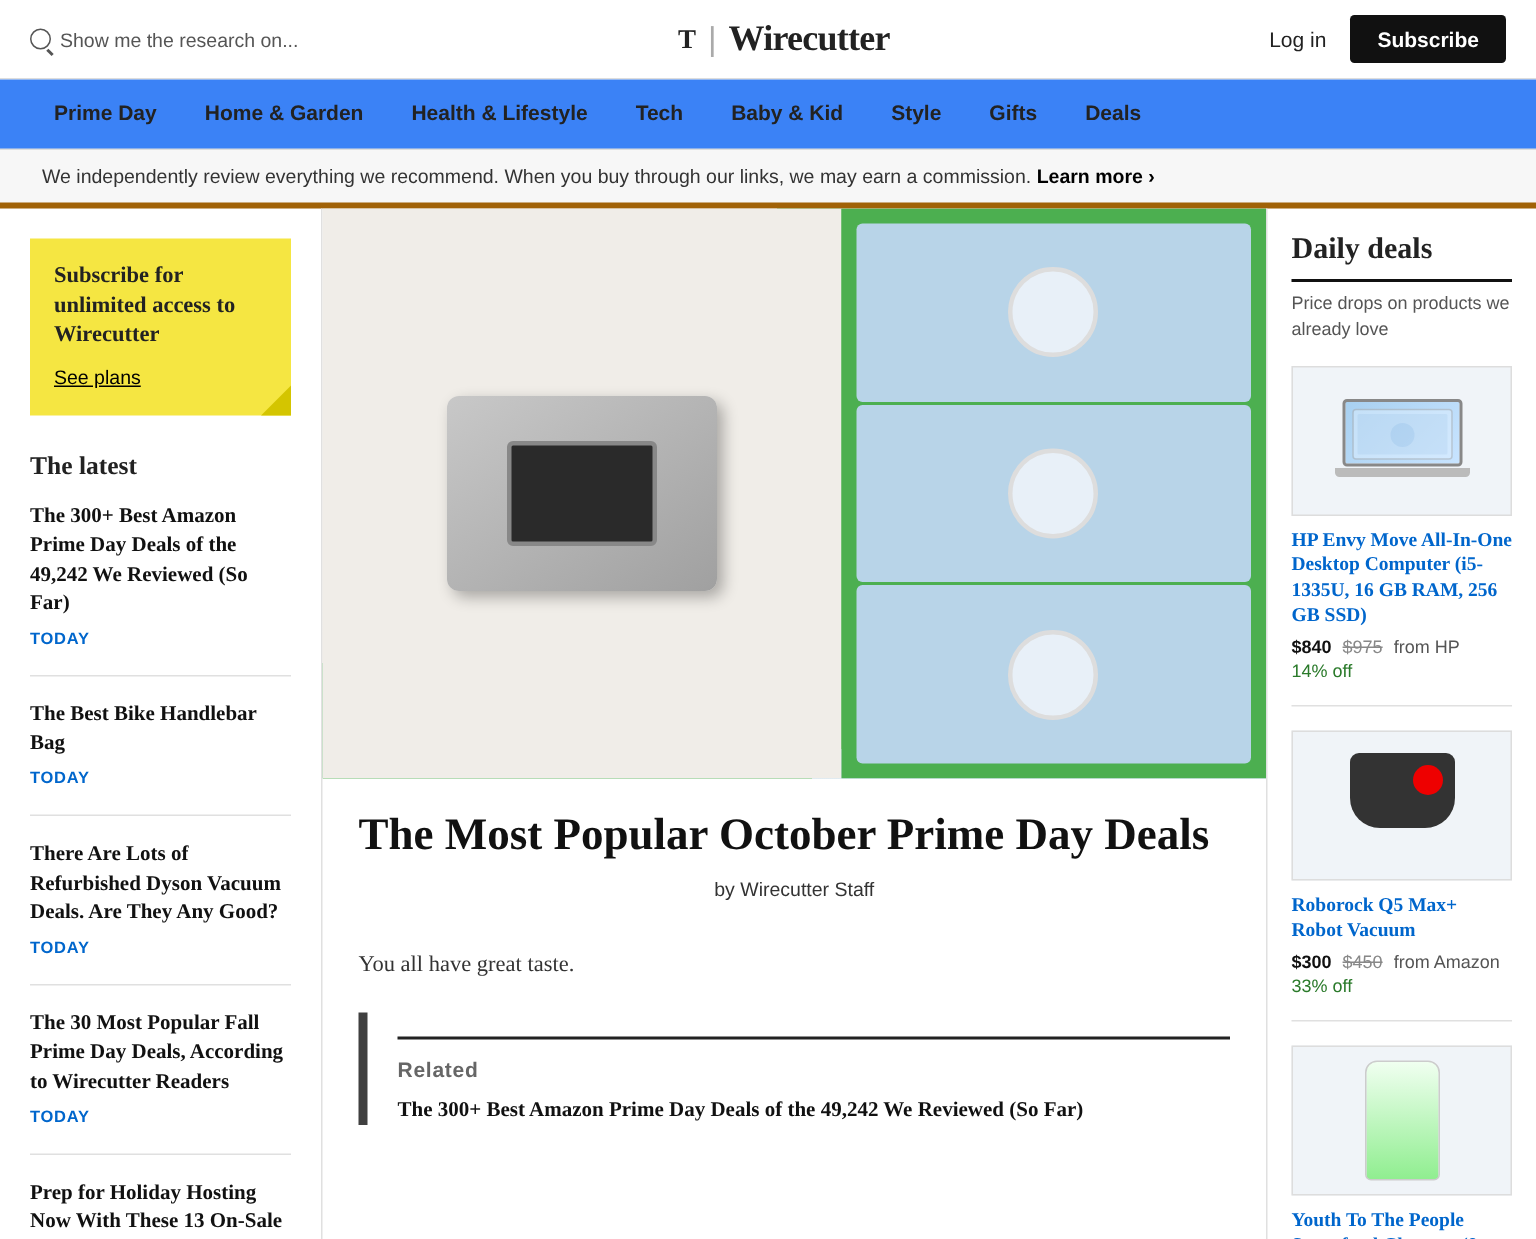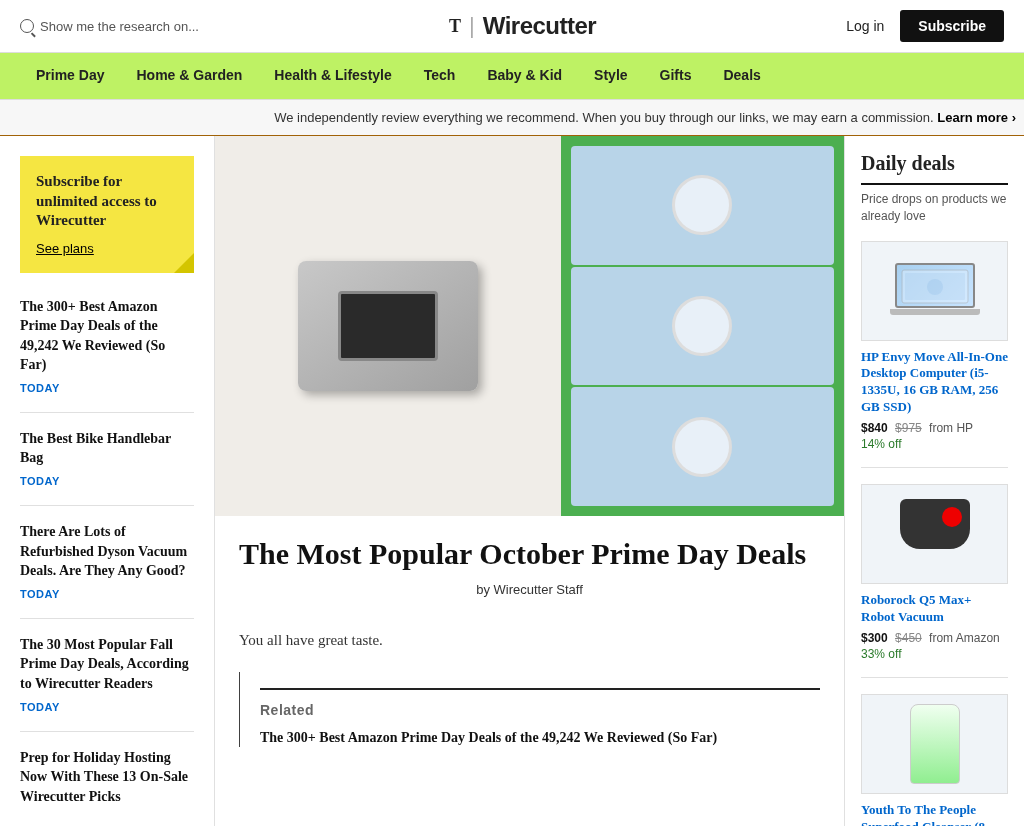--- a/index.html
+++ b/index.html
@@ -6,31 +6,31 @@
     body { font-family: Georgia, 'Times New Roman', serif; font-size: 14px; color: #222; background: #fff; }
     
     
     .header { display: flex; align-items: center; justify-content: space-between; padding: 10px 20px; border-bottom: 1px solid #ddd; }
     .header-search { display: flex; align-items: flex-start; gap: 6px; color: #555; font-family: Arial, sans-serif; font-size: 13px; cursor: pointer; }
     .search-circle { width: 14px; height: 14px; border: 1.5px solid #555; border-radius: 50%; display: inline-block; position: relative; }
     .search-circle::after { content: ''; position: absolute; bottom: -4px; right: -3px; width: 5px; height: 1.5px; background: #555; transform: rotate(45deg); }
     .logo { display: flex; align-items: center; gap: 6px; font-size: 22px; font-weight: bold; font-family: Arial, sans-serif; }
     .logo-nyt { font-size: 18px; font-family: Georgia, serif; }
     .logo-divider { color: #aaa; font-weight: 300; margin: 0 2px; }
-    .logo-wirecutter { font-size: 24px; font-weight: bold; font-family: Liberation Sans, sans-serif; letter-spacing: -0.5px; }
+    .logo-wirecutter { font-size: 24px; font-weight: bold; font-family: Liberation Serif, serif; letter-spacing: -0.5px; }
     .header-actions { display: flex; align-items: center; gap: 16px; }
     .login-btn { font-family: Arial, sans-serif; font-size: 14px; background: none; border: none; cursor: pointer; color: #222; }
     .subscribe-btn { background: #111; color: #fff; font-family: Arial, sans-serif; font-size: 14px; font-weight: bold; padding: 8px 18px; border: none; border-radius: 3px; cursor: pointer; }
 
     
-    .nav { display: flex; align-items: center; border-bottom: 1px solid #ddd; padding: 0 20px; background: #bef264; }
+    .nav { display: flex; align-items: center; border-bottom: 1px solid #ddd; padding: 0 20px; background: #3b82f6; }
     .nav-item { padding: 14px 16px; font-family: Arial, sans-serif; font-size: 14px; font-weight: bold; color: #222; cursor: pointer; white-space: nowrap; text-decoration: none; border-bottom: 2px solid transparent; }
 
     
-    .banner { background: #f7f7f7; text-align: right; padding: 10px 8px; font-family: Arial, sans-serif; font-size: 13px; color: #333; border-bottom: 1px solid #a16207; }
+    .banner { background: #f7f7f7; text-align: left; padding: 10px 28px; font-family: Arial, sans-serif; font-size: 13px; color: #333; border-bottom: 4px solid #a16207; }
     .banner a { color: #000; font-weight: bold; text-decoration: none; }
 
     
     .main { display: flex; padding: 0; max-width: 1024px; margin: 0 auto; }
 
     
     .sidebar-left { width: 215px; min-width: 215px; padding: 20px 20px 20px 20px; border-right: 1px solid #e0e0e0; }
     .subscribe-box { background: #f5e642; padding: 16px; margin-bottom: 24px; position: relative; }
     .subscribe-box::after { content: ''; position: absolute; bottom: 0; right: 0; width: 0; height: 0; border-left: 20px solid transparent; border-bottom: 20px solid #d4c500; }
     .subscribe-box h3 { font-family: Georgia, serif; font-size: 15px; font-weight: bold; line-height: 1.3; margin-bottom: 10px; }
@@ -58,21 +58,21 @@
     .article-excerpt { font-family: Georgia, serif; font-size: 15px; color: #333; line-height: 1.5; }
 
     
     .related-section { margin-top: 16px; padding-top: 12px; border-top: 2px solid #222; }
     .related-title { font-family: Arial, sans-serif; font-size: 14px; font-weight: bold; color: #666; margin-bottom: 10px; letter-spacing: 0.5px; }
     .related-item h4 { font-family: Georgia, serif; font-size: 14px; line-height: 1.4; font-weight: bold; color: #111; cursor: pointer; }
 
     
     .article-lower { display: flex; gap: 20px; padding: 0 24px 20px; flex-direction: column; }
     .article-lower-left { flex: 1; }
-    .article-lower-right { flex: 1; border-left: 1px solid #404040; padding-left: 20px; }
+    .article-lower-right { flex: 1; border-left: 6px solid #404040; padding-left: 20px; }
 
     
     .sidebar-right { width: 180px; min-width: 180px; padding: 16px 16px 16px 16px; border-left: 1px solid #e0e0e0; }
     .daily-deals-title { font-family: Georgia, serif; font-size: 20px; font-weight: bold; margin-bottom: 6px; border-bottom: 2px solid #111; padding-bottom: 8px; }
     .daily-deals-subtitle { font-family: Arial, sans-serif; font-size: 12px; color: #555; margin-bottom: 16px; line-height: 1.4; }
     .deal-item { margin-bottom: 16px; padding-bottom: 16px; border-bottom: 1px solid #e0e0e0; }
     .deal-item:last-child { border-bottom: none; }
     .deal-image { width: 100%; height: 100px; background: #f0f4f8; border: 1px solid #ddd; display: flex; align-items: center; justify-content: center; margin-bottom: 8px; overflow: hidden; }
     .laptop-shape { width: 80px; height: 55px; position: relative; }
     .laptop-screen { width: 80px; height: 45px; background: linear-gradient(135deg, #a8d0f0, #c8e4ff); border: 2px solid #888; border-radius: 3px; }
@@ -128,20 +128,21 @@
 </div>
 
 <div class="main">
 
   <aside class="sidebar-left">
     <div class="subscribe-box">
       <h3>Subscribe for unlimited access to Wirecutter</h3>
       <a>See plans</a>
     </div>
     <div class="latest-section">
+      <h2 class="latest-title">The latest</h2>
 
       <div class="latest-item">
         <h4>The 300+ Best Amazon Prime Day Deals of the 49,242 We Reviewed (So Far)</h4>
         <span class="tag">TODAY</span>
       </div>
       <div class="latest-item">
         <h4>The Best Bike Handlebar Bag</h4>
         <span class="tag">TODAY</span>
       </div>
       <div class="latest-item">

